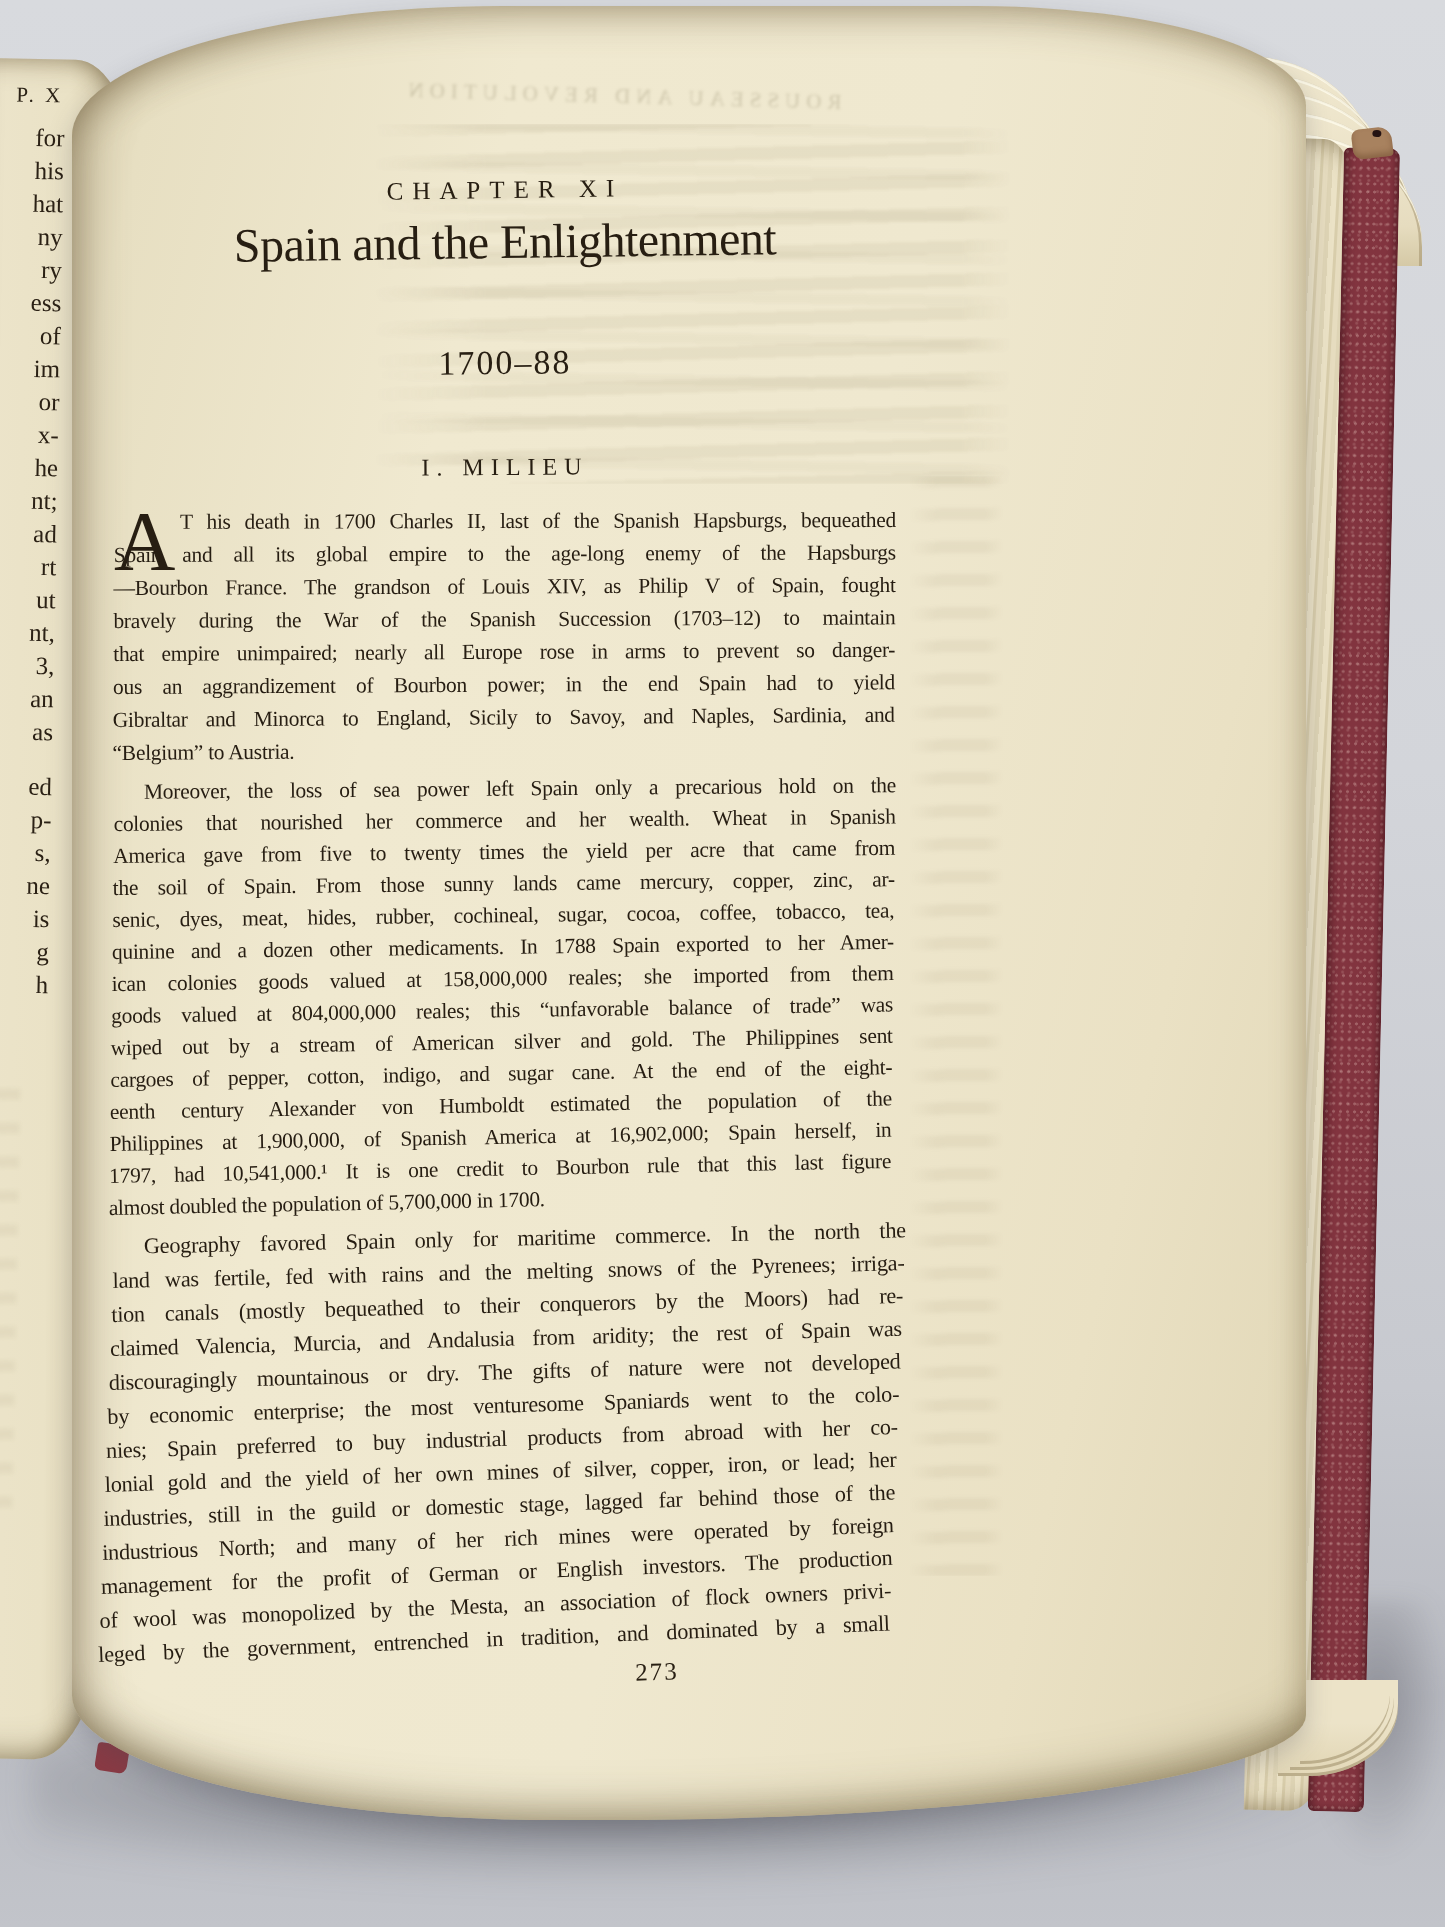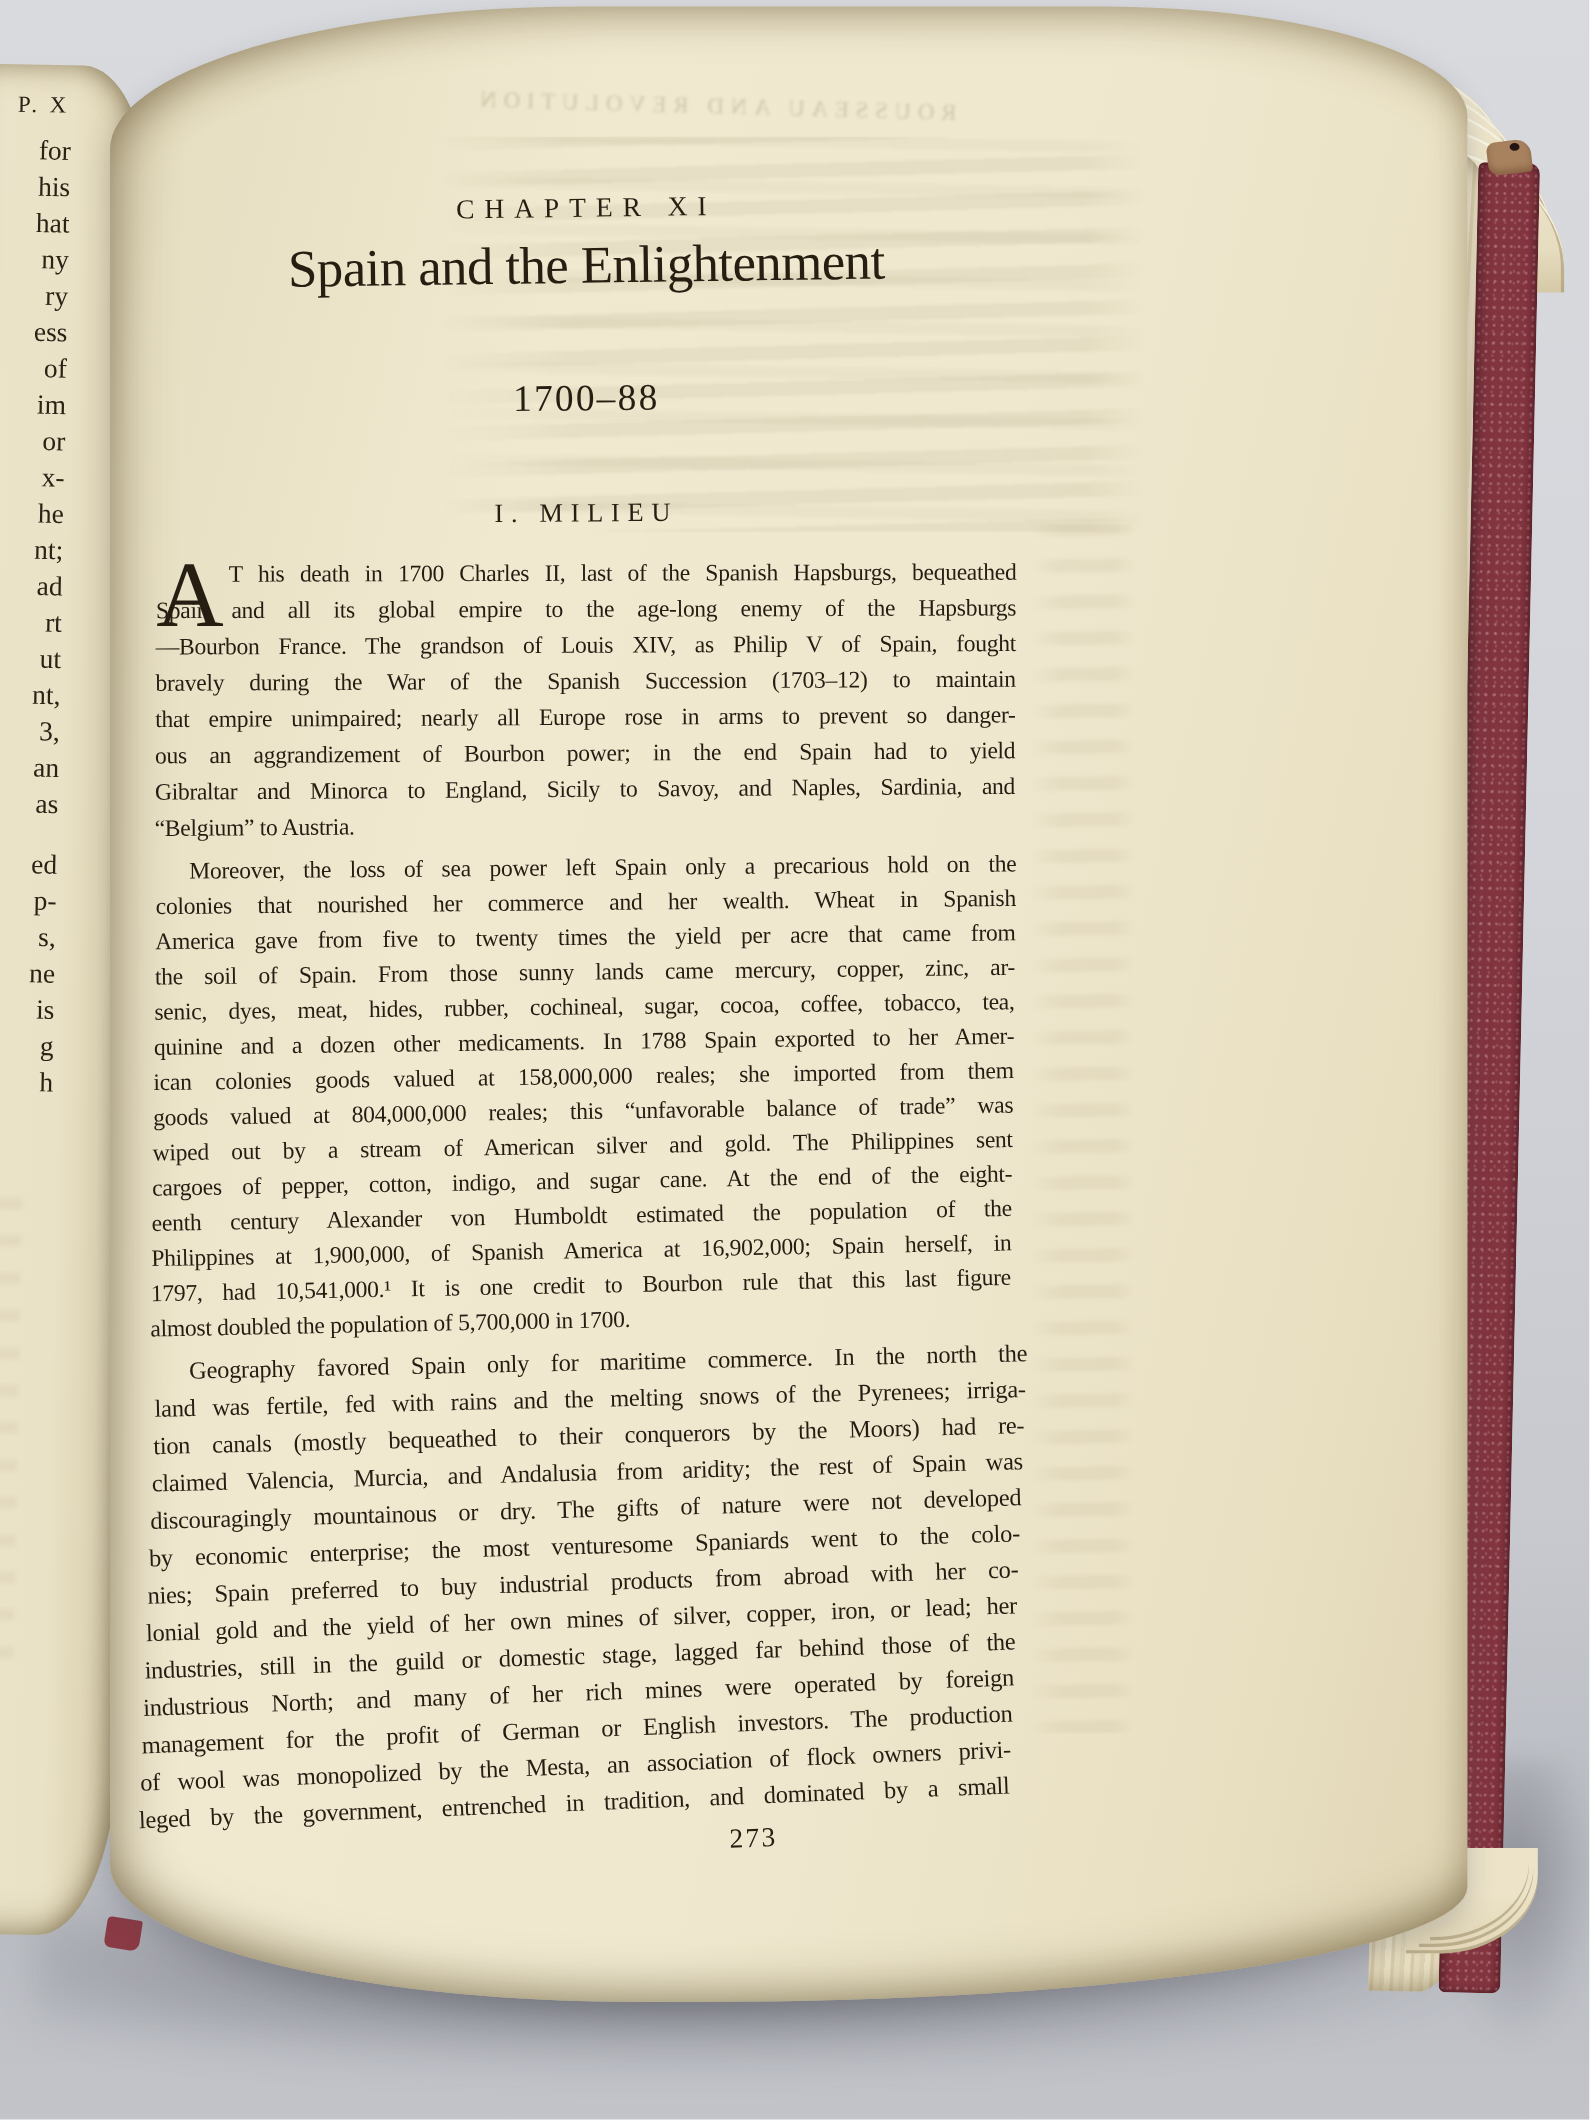--- a/index.html
+++ b/index.html
@@ -23,21 +23,21 @@
     color:#2b2216;text-align:right;}
   .left-frags{position:absolute;left:6px;top:62px;width:70px;font-size:25px;line-height:37px;
     color:#2b2115;text-align:right;}
   .left-frags .tline{text-align:right;text-align-last:right;font-size:25px;letter-spacing:0;}
   .left-frags .tline:nth-child(20){margin-top:22px;}
   .left-ghost{position:absolute;left:2px;top:1030px;width:48px;height:430px;opacity:.5;
     background:repeating-linear-gradient(180deg, rgba(120,108,72,.14) 0 11px, transparent 11px 34px);
     filter:blur(2px);}
 
   
-  .main-page{position:absolute;left:100px;top:6px;width:1234px;height:1814px;
+  .main-page{position:absolute;left:72px;top:6px;width:1234px;height:1814px;
     background:linear-gradient(103deg,#d9cfaf 0%,#e7dfc2 6%,#f0e9d0 28%,#efe8cf 55%,#eae1c4 80%,#e2d8b8 96%,#dcd2b2 100%);
     border-top-left-radius:430px 130px;border-top-right-radius:330px 100px;
     border-bottom-left-radius:480px 125px;border-bottom-right-radius:700px 105px;
     box-shadow:inset 30px 0 46px -20px rgba(88,70,40,.42),
                inset 0 30px 42px -24px rgba(112,94,58,.48),
                inset -22px 0 34px -20px rgba(120,100,60,.32),
                inset 0 -34px 44px -26px rgba(100,85,50,.5),
                0 10px 24px rgba(70,70,82,.25);}
 
   

